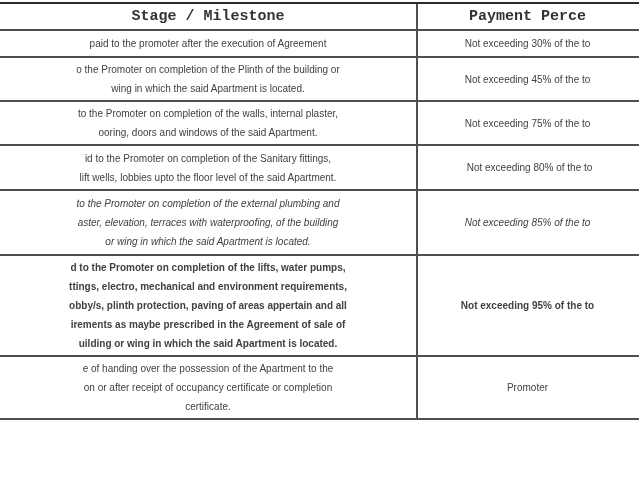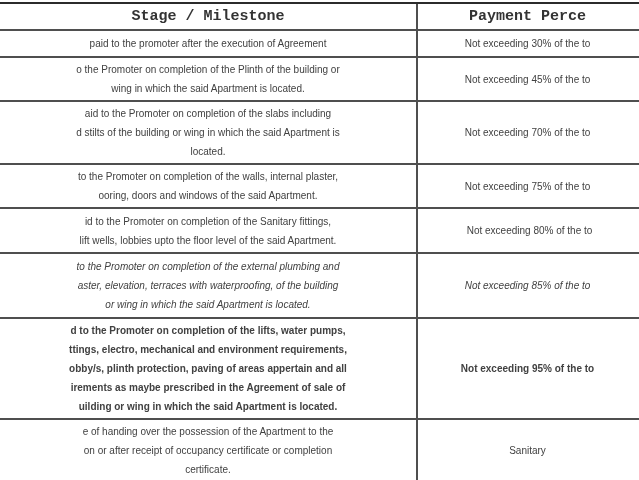--- a/index.html
+++ b/index.html
@@ -81,26 +81,20 @@
       <div class="td stage">paid to the promoter after the execution of Agreement</div>
       <div class="td payment">Not exceeding 30% of the to</div>
     </div>
 
     <div class="tr r1">
       <div class="td stage">o the Promoter on completion of the Plinth of the building or
 wing in which the said Apartment is located.</div>
       <div class="td payment">Not exceeding 45% of the to</div>
     </div>
 
-    <div class="tr r2">
-      <div class="td stage">aid to the Promoter on completion of the slabs including
-d stilts of the building or wing in which the said Apartment is
-located.</div>
-      <div class="td payment">Not exceeding 70% of the to</div>
-    </div>
 
     <div class="tr r3">
       <div class="td stage">to the Promoter on completion of the walls, internal plaster,
 ooring, doors and windows of the said Apartment.</div>
       <div class="td payment">Not exceeding 75% of the to</div>
     </div>
 
     <div class="tr r4">
       <div class="td stage">id to the Promoter on completion of the Sanitary fittings,
 lift wells, lobbies upto the floor level of the said Apartment.</div>
@@ -120,17 +114,17 @@
 obby/s, plinth protection, paving of areas appertain and all
 irements as maybe prescribed in the Agreement of sale of
 uilding or wing in which the said Apartment is located.</div>
       <div class="td payment">Not exceeding 95% of the to</div>
     </div>
 
     <div class="tr r7">
       <div class="td stage">e of handing over the possession of the Apartment to the
 on or after receipt of occupancy certificate or completion
 certificate.</div>
-      <div class="td payment">Sanitary</div>
+      <div class="td payment">Promoter</div>
     </div>
 
   </div>
 </div>
 
 </body></html>

